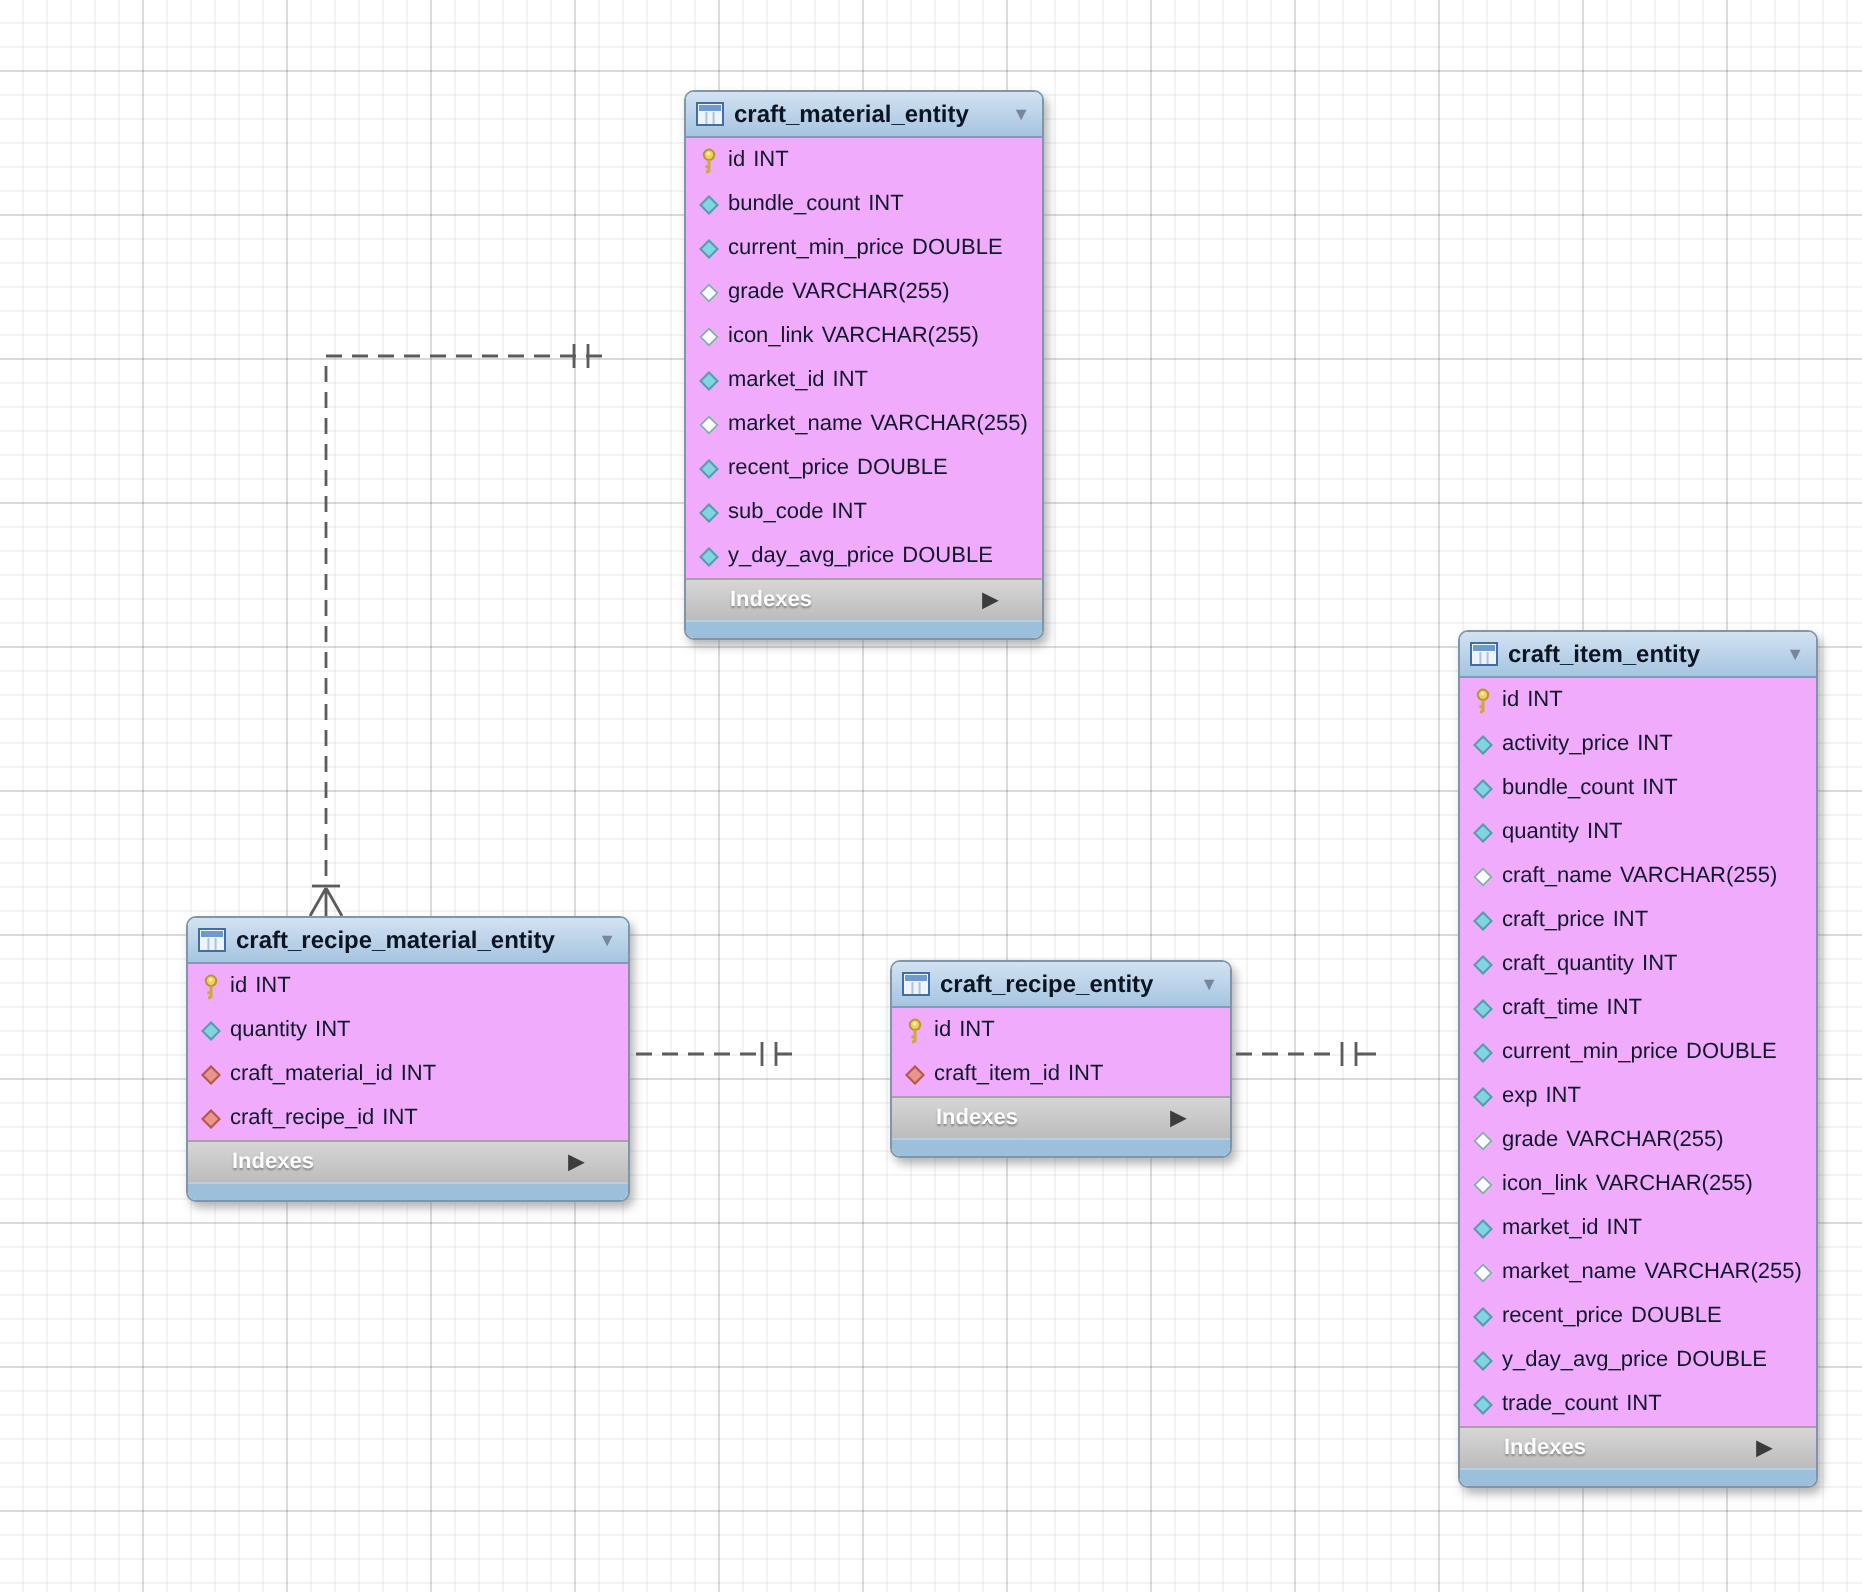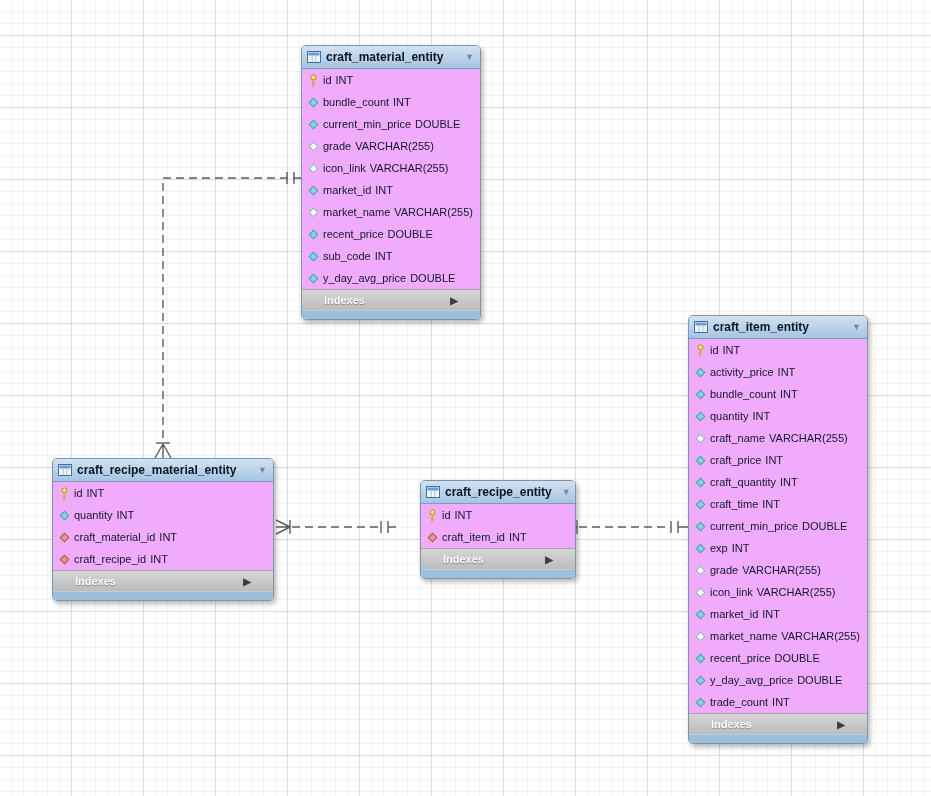--- a/index.html
+++ b/index.html
@@ -18,20 +18,21 @@
   }
   svg.connectors{position:absolute;left:0;top:0;z-index:1;}
   svg.connectors path{stroke:#5c5c5c;stroke-width:1.4;fill:none;}
   svg.connectors path.dash{stroke-dasharray:8 5;}
 
   .db-table{
     position:absolute;z-index:2;background:#fff;
     border:1px solid #7f96aa;border-radius:5px;
     box-shadow:2px 3px 5px rgba(110,110,110,0.5);
     box-sizing:border-box;
+    margin-left:41px;
   }
   .tbl-header{
     height:22px;display:flex;align-items:center;gap:5px;padding:0 6px 0 5px;
     background:linear-gradient(#d2e2f2,#a6c4e0);
     border-bottom:1px solid #7e9cba;border-radius:4px 4px 0 0;
     font-weight:bold;font-size:12px;color:#0b1524;white-space:nowrap;
   }
   .tbl-header .grow{flex:1;}
   .hdr-caret{font-size:9px;color:#76879c;line-height:1;}
   .tbl-body{background:#fff;}
@@ -395,21 +396,21 @@
     <span class="col-type">INT</span>
   </div>
 </div>
     <div class="tbl-footer">
       <span class="tbl-footer-label">Indexes</span>
       <span class="arrow">▶</span>
     </div>
     <div class="tbl-bottombar"></div>
   </div>
 
-  <div class="db-table" style="left: 420px; top: 480px; width: 156px;">
+  <div class="db-table" style="left: 404px; top: 480px; width: 171px;">
     <div class="tbl-header">
       <span class="col-icon">
         <svg width="14" height="12" viewBox="0 0 14 12">
           <rect x="0.5" y="0.5" width="13" height="11" fill="#eef4fa" stroke="#3f6ea5"></rect>
           <rect x="1.5" y="1.5" width="11" height="3" fill="#6d9bd0"></rect>
           <path d="M5.2 5 V11 M8.8 5 V11" stroke="#a9c4de" stroke-width="1"></path>
         </svg>
       </span>
       <span class="tbl-name">craft_recipe_entity</span>
       <span class="grow"></span>

